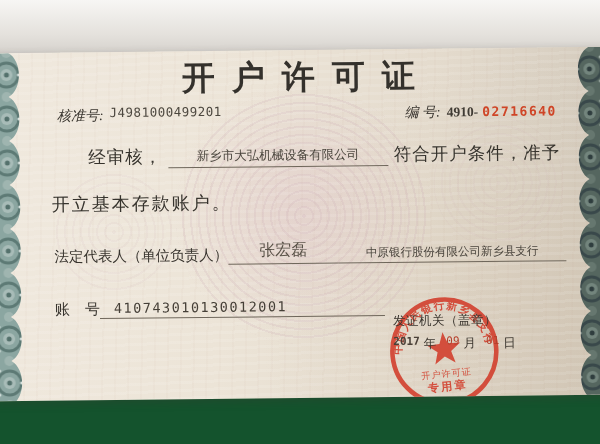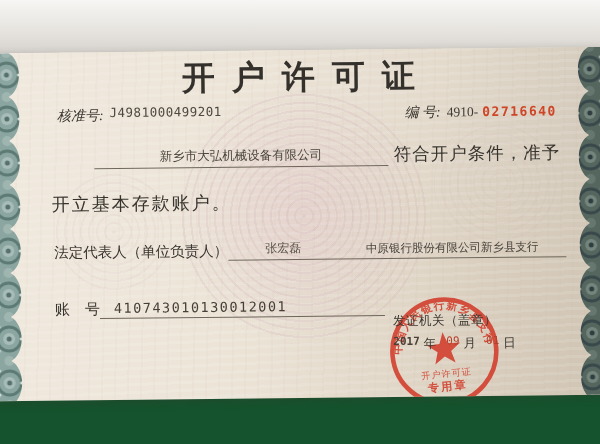--- a/index.html
+++ b/index.html
@@ -37,32 +37,32 @@
 
   
   .lbl{color:#38342e;}
   .row{position:absolute;white-space:nowrap;}
   .title{left:0;top:5px;width:100%;text-align:center;font-size:33px;font-weight:bold;
     letter-spacing:17px;text-indent:17px;color:#34312c;}
   .row-numbers{left:64px;top:54px;width:500px;display:flex;justify-content:space-between;align-items:baseline;}
   .num-label{font-size:14px;font-style:italic;}
   .mono{font-family:"DejaVu Sans Mono","Liberation Mono",monospace;}
   .approval-val{font-size:12.5px;color:#4c473f;position:relative;top:-3px;margin-left:6px;letter-spacing:.5px;}
-  .serial-prefix{font-size:13.5px;color:#403b34;margin-left:6px;}
+  .serial-prefix{font-size:13.5px;color:#403b34;margin-left:6px;font-weight:bold;}
   .serial-val{font-size:13px;font-weight:bold;letter-spacing:1.5px;margin-left:4px;text-align:center;}
 
   .row-review{left:95px;top:93px;width:472px;display:flex;align-items:flex-end;}
   .big-text{font-size:17.5px;color:#36332d;letter-spacing:1px;}
   .ufield{border-bottom:1px solid #6f675b;text-align:center;padding:0 3px 2px 3px;color:#4a453d;}
   .company-field{flex:1;font-size:12.5px;margin:0 6px;}
   .row-line2{left:58px;top:140px;font-size:18px;letter-spacing:2px;color:#36332d;}
 
   .row-rep{left:60px;top:190px;width:512px;display:flex;align-items:flex-end;}
   .mid-label{font-size:14.5px;color:#38342e;}
-  .rep-field{width:104px;font-size:12px;color:#575046;}
+  .rep-field{width:104px;font-size:16px;color:#575046;}
   .bank-label{margin-left:16px;}
   .bank-field{flex:1;font-size:11.5px;}
 
   .row-account{left:60px;top:248px;width:330px;display:flex;align-items:flex-end;}
   .account-label{font-size:15px;text-align:right;}
   .account-field{flex:1;font-size:13.5px;text-align:left;padding-left:14px;letter-spacing:1.5px;color:#453f37;}
 
   .issuer{left:398px;top:264px;width:178px;}
   .issuer-label{font-size:12.5px;color:#3b362f;letter-spacing:.5px;position:relative;z-index:3;}
   .date-line{display:flex;align-items:baseline;margin-top:6px;font-size:12.5px;color:#3b362f;position:relative;z-index:3;}
@@ -135,20 +135,21 @@
     <div class="row row-numbers">
       <span>
         <span class="num-label lbl">核准号:</span><span class="approval-val mono">J4981000499201</span>
       </span>
       <span>
         <span class="num-label lbl">编 号:</span><span class="serial-prefix">4910-</span><span class="serial-val mono" style="color:#cf4527">02716640</span>
       </span>
     </div>
 
     <div class="row row-review">
+      <span class="big-text">经审核，</span>
       <span class="ufield company-field">新乡市大弘机械设备有限公司</span>
       <span class="big-text">符合开户条件，准予</span>
     </div>
     <div class="row row-line2">开立基本存款账户。</div>
 
     <div class="row row-rep">
       <span class="mid-label">法定代表人（单位负责人）</span>
       <span class="ufield rep-field">张宏磊</span>
       <span class="ufield bank-field">中原银行股份有限公司新乡县支行</span>
     </div>

